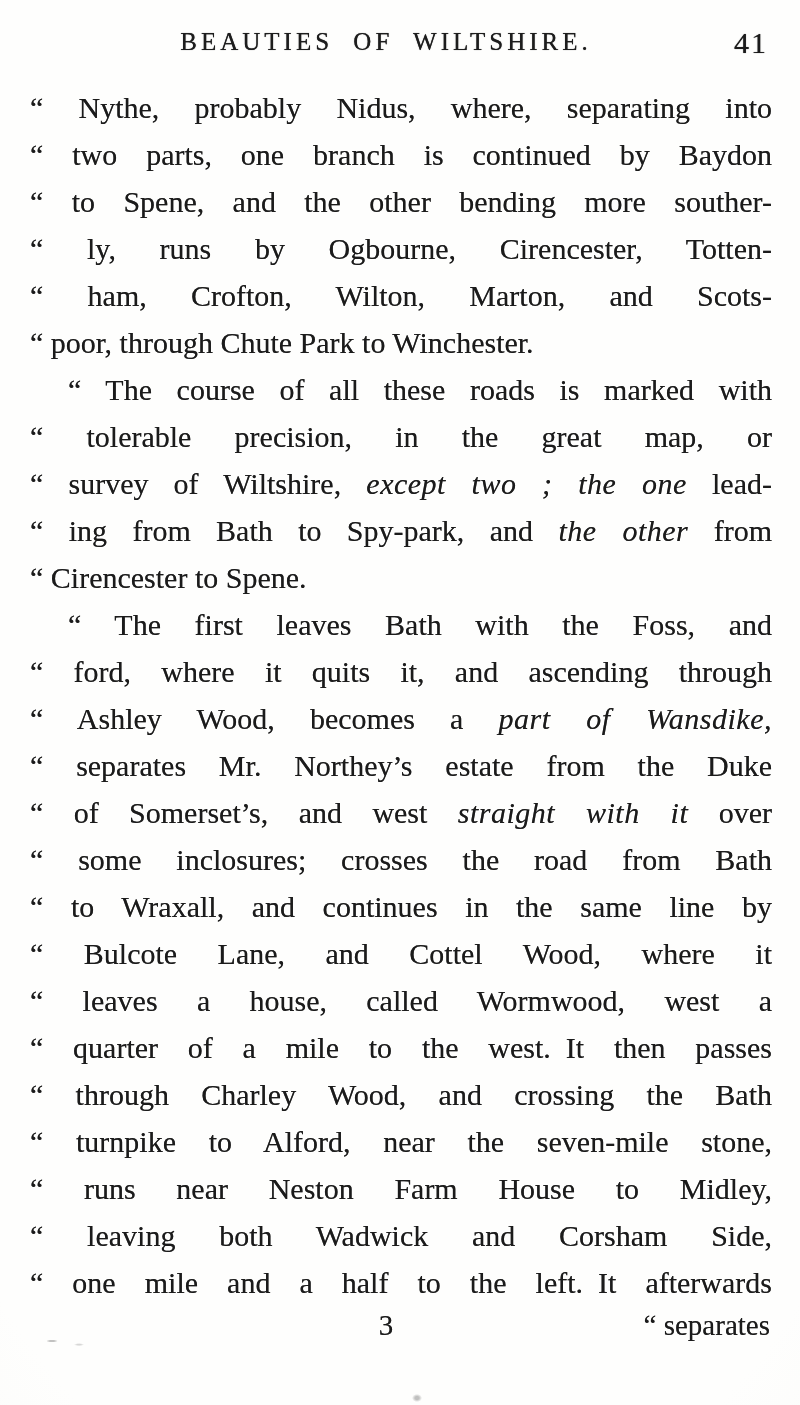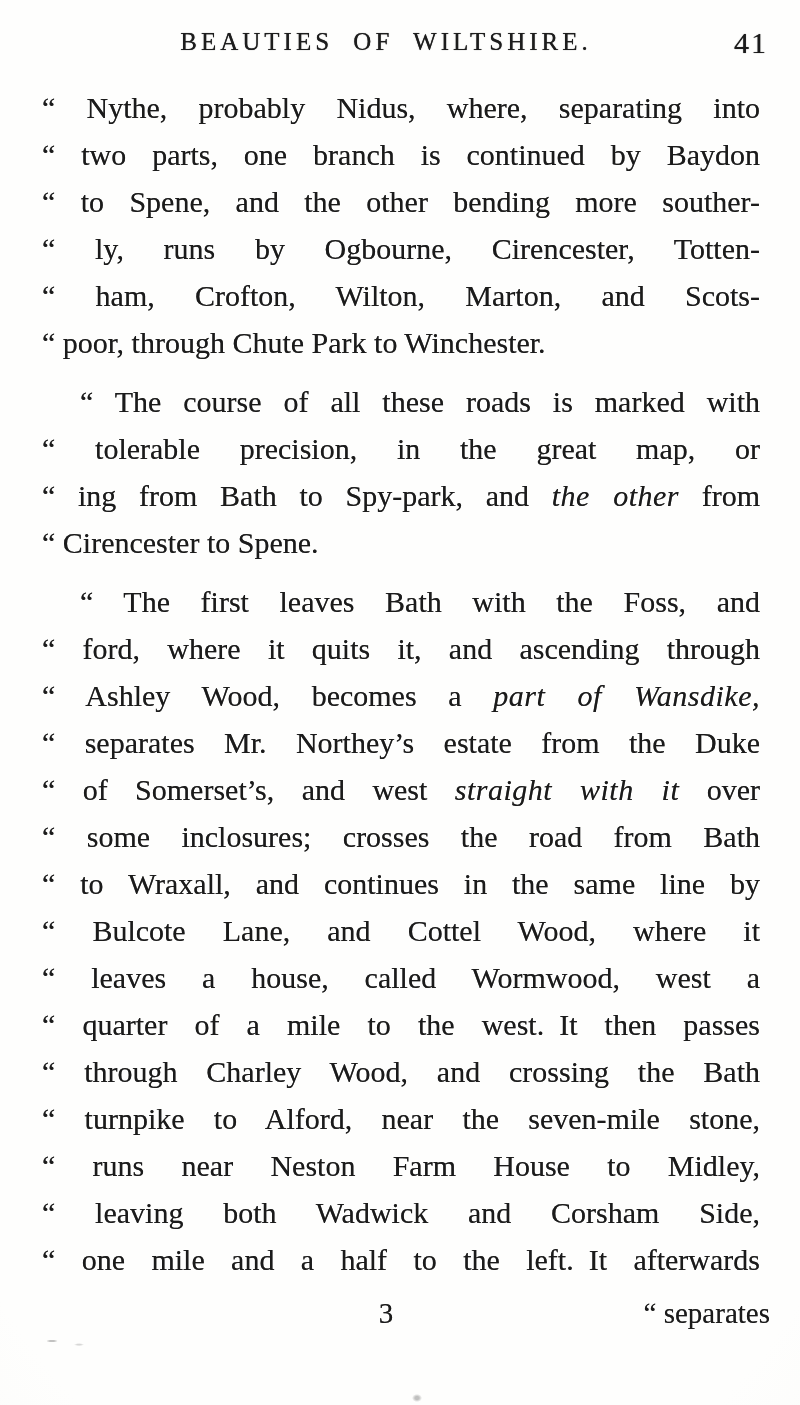--- a/index.html
+++ b/index.html
@@ -45,21 +45,21 @@
     font-size: 30px;
     letter-spacing: 2px;
     text-shadow: 0 0 0.8px #222;
   }
   
   .text-block {
     font-size: 30px;
     line-height: 47px;
     text-shadow: 0 0 0.5px rgba(10,10,10,0.65);
   }
-  .paragraph { margin: 12px; }
+  .paragraph { margin: 0; }
   .line {
     text-align: justify;
     text-align-last: justify;
     white-space: normal;
   }
   .line.short { text-align-last: left; }
   .line.indent { padding-left: 38px; }
   .line em { font-style: italic; letter-spacing: 0.5px; }
   
   .page-footer {
@@ -113,20 +113,21 @@
         <div class="line"><span>“ Nythe, probably Nidus, where, separating into</span></div>
         <div class="line"><span>“ two parts, one branch is continued by Baydon</span></div>
         <div class="line"><span>“ to Spene, and the other bending more souther-</span></div>
         <div class="line"><span>“ ly, runs by Ogbourne, Cirencester, Totten-</span></div>
         <div class="line"><span>“ ham, Crofton, Wilton, Marton, and Scots-</span></div>
         <div class="line short"><span>“ poor, through Chute Park to Winchester.</span></div>
       </div>
       <div class="paragraph">
         <div class="line indent"><span>“ The course of all these roads is marked with</span></div>
         <div class="line"><span>“ tolerable precision, in the great map, or</span></div>
+        <div class="line"><span>“ survey of Wiltshire, </span><em>except two ; the one</em><span> lead-</span></div>
         <div class="line"><span>“ ing from Bath to Spy-park, and </span><em>the other</em><span> from</span></div>
         <div class="line short"><span>“ Cirencester to Spene.</span></div>
       </div>
       <div class="paragraph">
         <div class="line indent"><span>“ The first leaves Bath with the Foss, and</span></div>
         <div class="line"><span>“ ford, where it quits it, and ascending through</span></div>
         <div class="line"><span>“ Ashley Wood, becomes a </span><em>part of Wansdike,</em></div>
         <div class="line"><span>“ separates Mr. Northey’s estate from the Duke</span></div>
         <div class="line"><span>“ of Somerset’s, and west </span><em>straight with it</em><span> over</span></div>
         <div class="line"><span>“ some inclosures; crosses the road from Bath</span></div>

